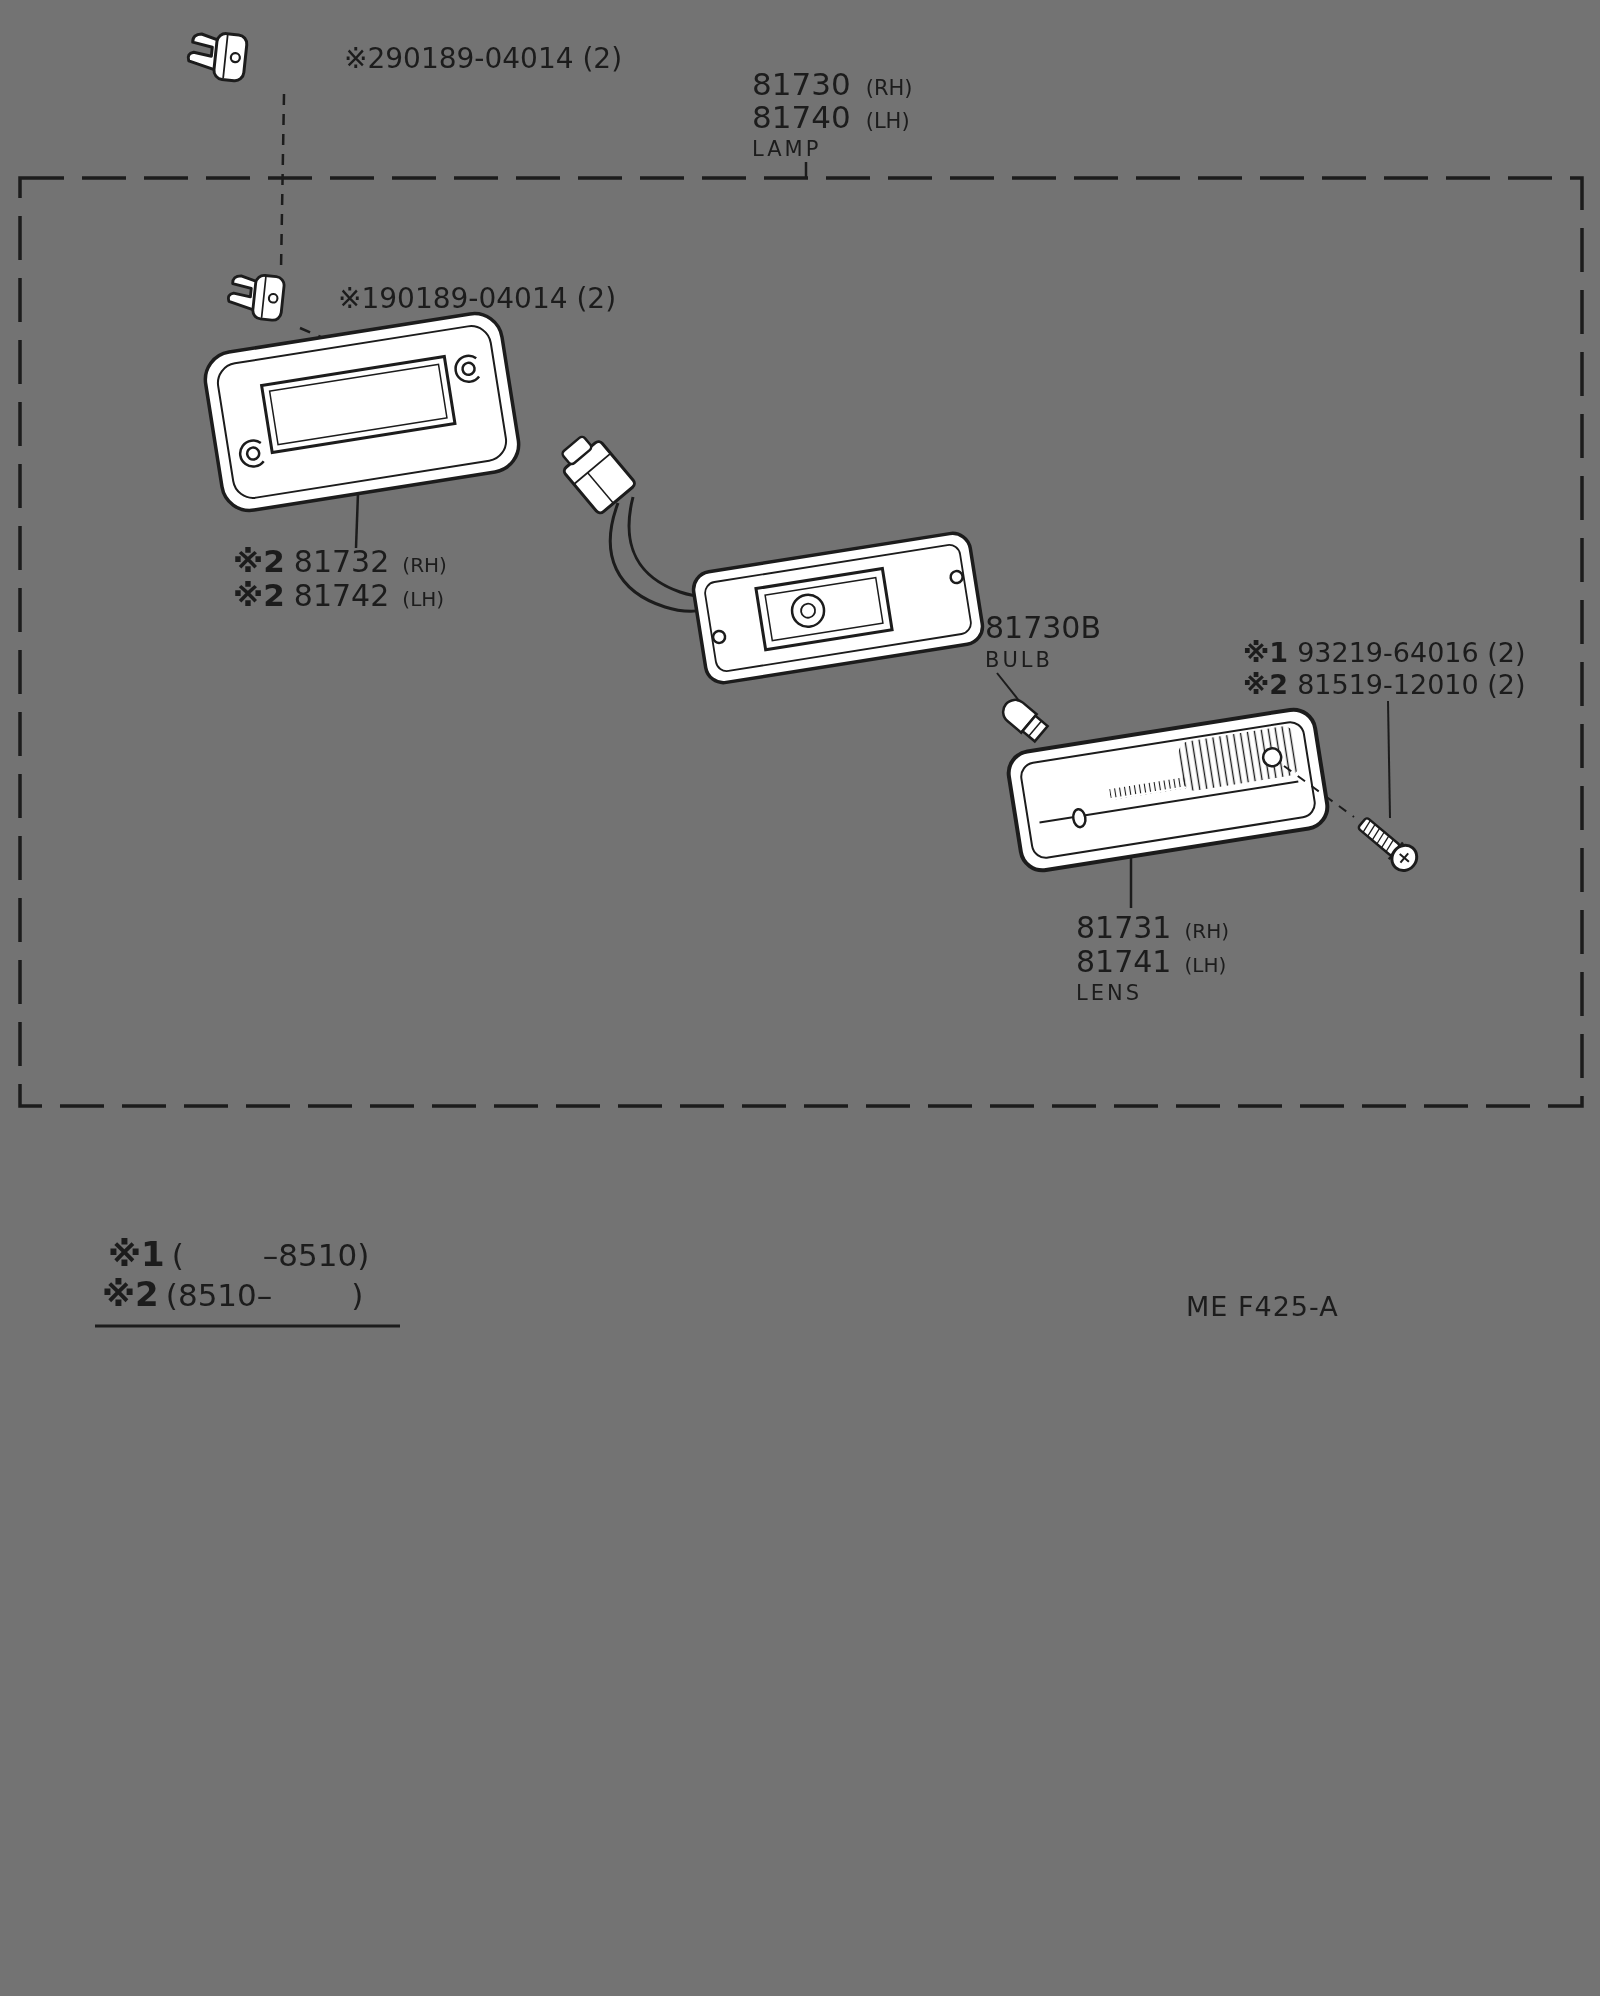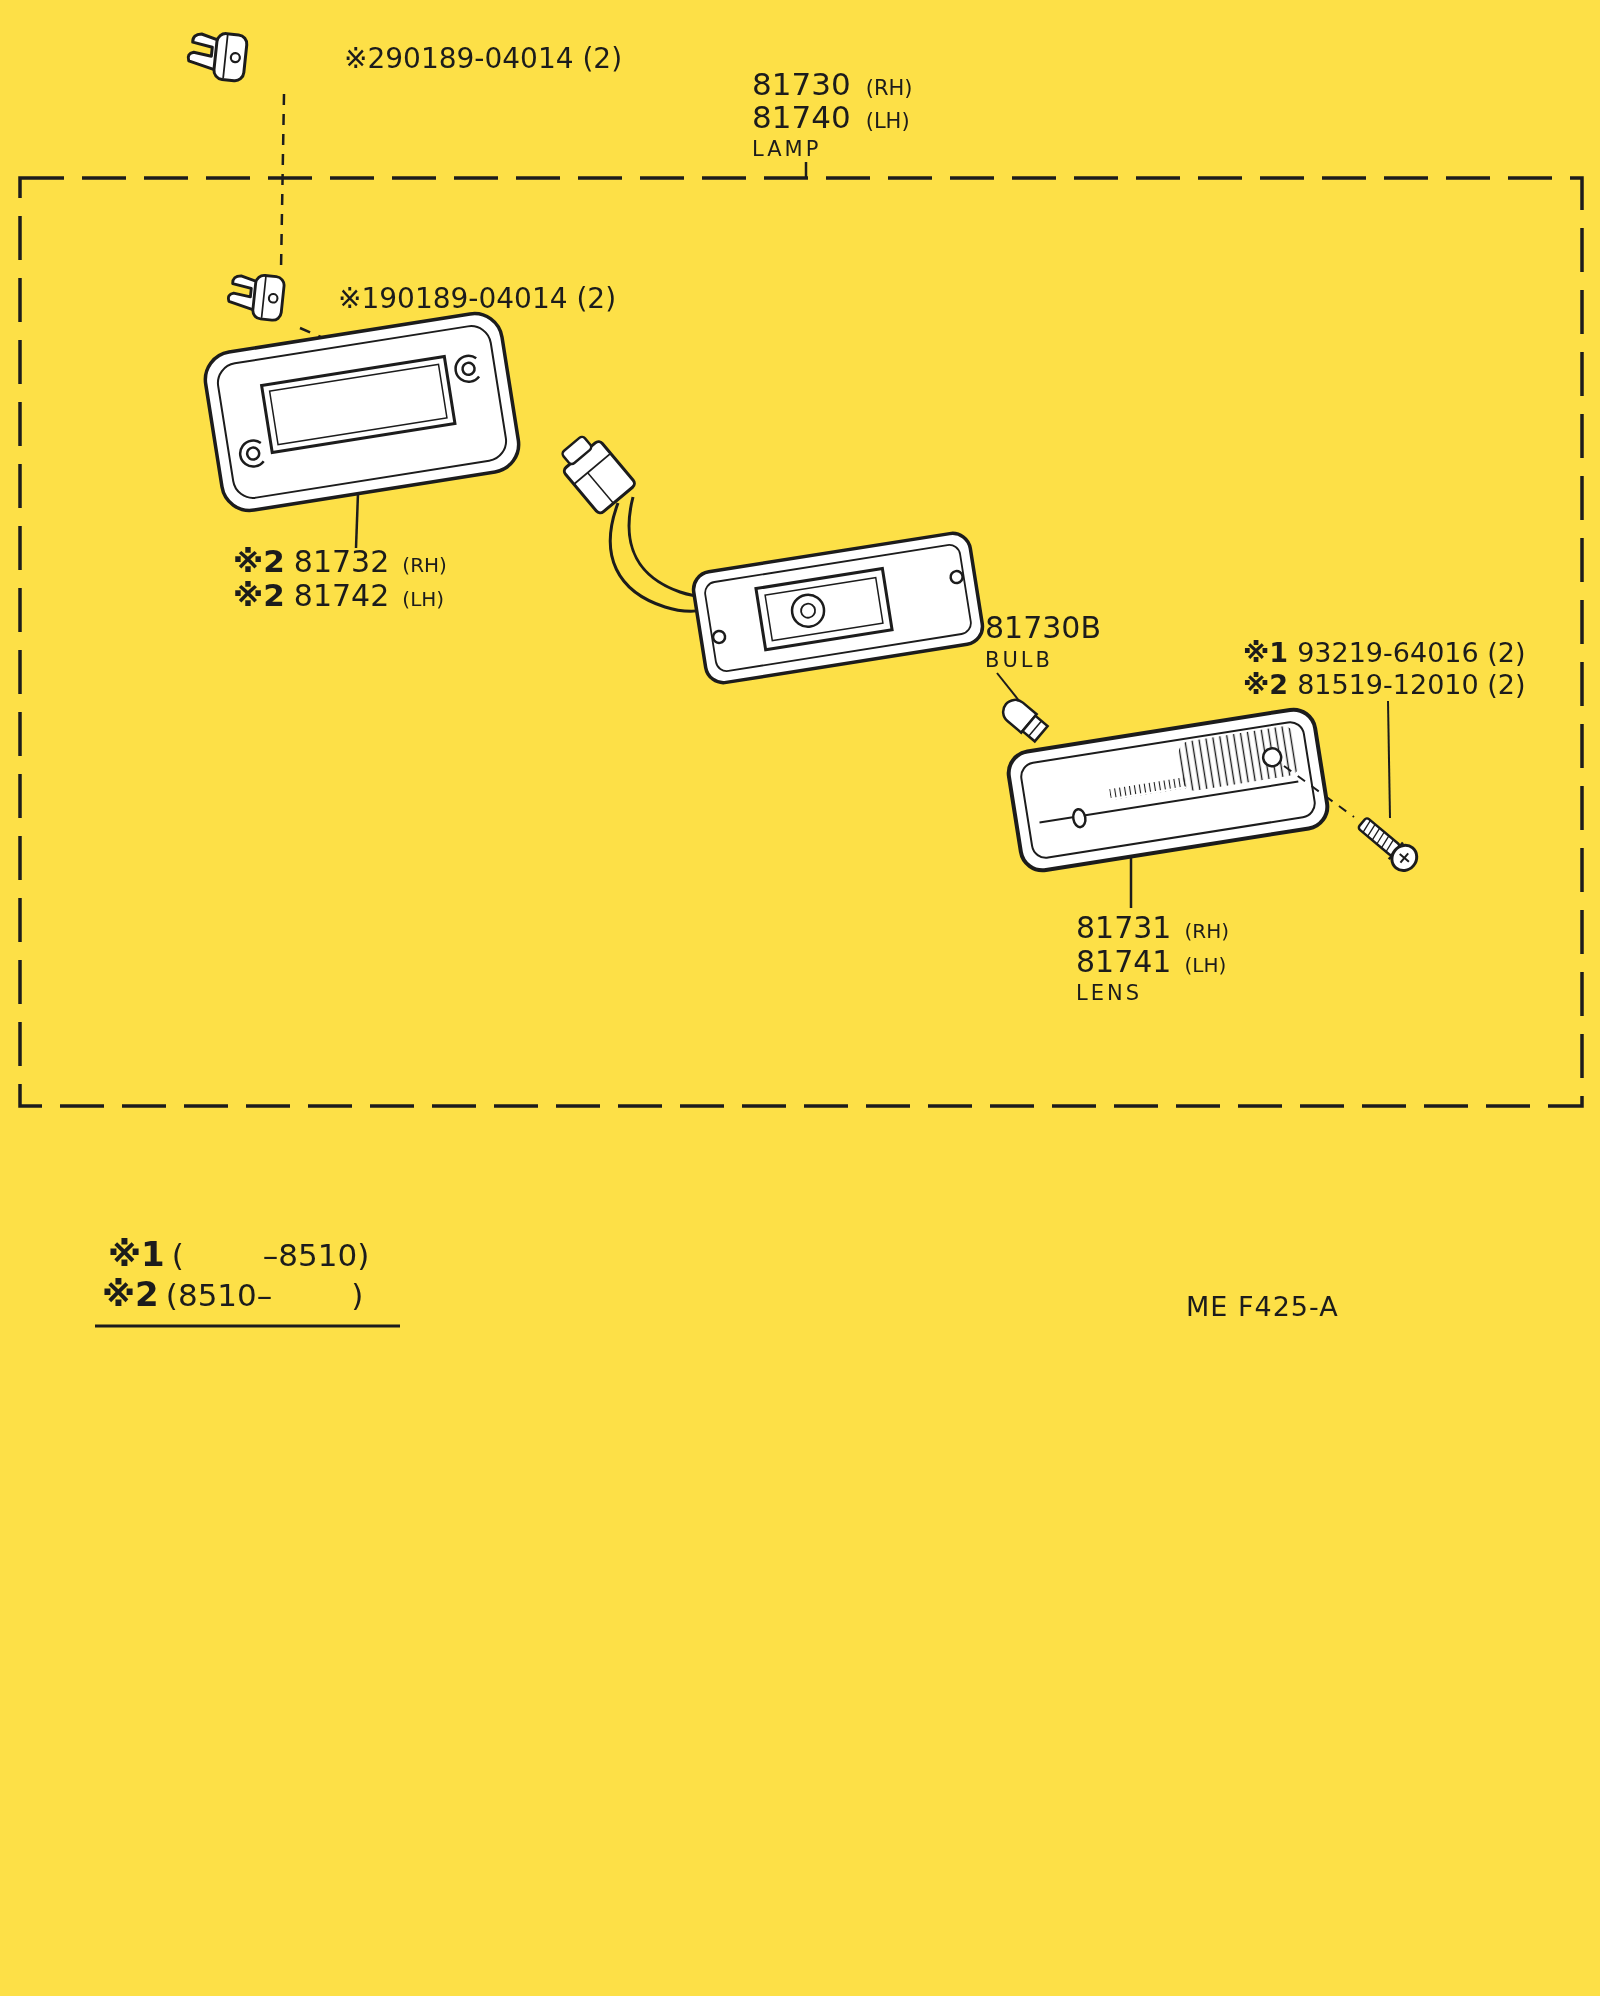--- a/index.html
+++ b/index.html
@@ -1,20 +1,20 @@
 <!DOCTYPE html>
 <html><head>
 <meta charset="utf-8">
 <style>
   html, body { margin: 0; padding: 0; background: #ffffff; }
   .page {
     position: relative;
     width: 1600px;
     height: 1996px;
-    background: #fde047;
+    background: #737373;
     overflow: hidden;
   }
   svg { display: block; }
   text {
     font-family: "DejaVu Sans", "Liberation Sans", sans-serif;
     fill: #1c1c1c;
   }
 </style>
 </head>
 <body>

